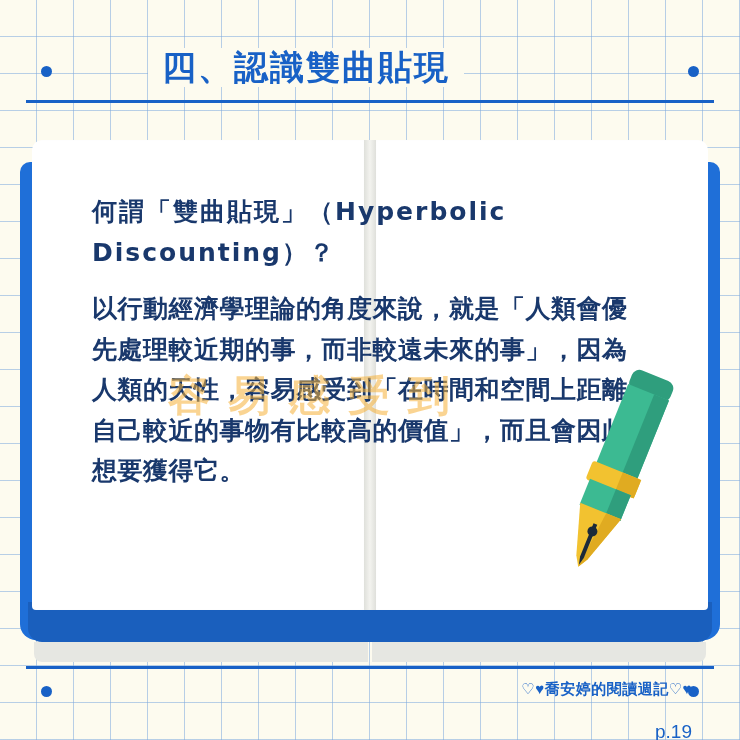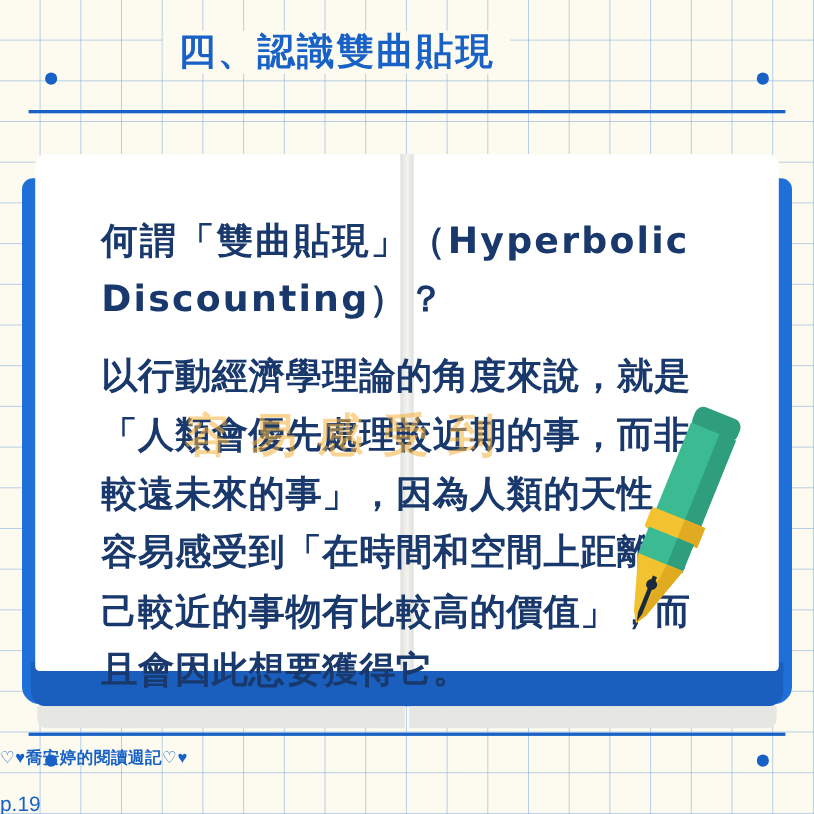--- a/index.html
+++ b/index.html
@@ -29,21 +29,21 @@
     background-image:
       linear-gradient(to right, rgba(126,170,222,0.55) 1px, transparent 1px),
       linear-gradient(to bottom, rgba(126,170,222,0.55) 1px, transparent 1px);
     background-size: 37px 37px;
     background-position: -1px -1px;
   }
 
   
   .title-wrap {
     position: absolute;
-    top: 28px;
+    top: 48px;
     left: 0;
     width: 612px;
     text-align: center;
     z-index: 5;
   }
   .title {
     display: inline-block;
     color: #1861c6;
     font-size: 34px;
     font-weight: bold;
@@ -76,21 +76,21 @@
   .dot.tl { left: 41px; top: 66px; }
   .dot.tr { left: 688px; top: 66px; }
   .dot.bl { left: 41px; top: 686px; }
   .dot.br { left: 688px; top: 686px; }
 
   
   .footer {
     position: absolute;
     left: 0;
     width: 692px;
-    text-align: left;
+    text-align: right;
     z-index: 5;
   }
   .footer-line {
     top: 680px;
     font-size: 15px;
     color: #1861c6;
     font-weight: bold;
     letter-spacing: 0.5px;
   }
   .footer-line .heart-o { color: #1861c6; font-weight: normal; }
@@ -169,21 +169,21 @@
     position: absolute;
     left: 92px;
     top: 192px;
     width: 560px;
     z-index: 6;
     color: #17386b;
   }
   .para {
     font-family: "DejaVu Sans", sans-serif;
     font-weight: bold;
-    font-size: 33px;
+    font-size: 25px;
     line-height: 1.62;
     letter-spacing: 1px;
     color: #19386c;
   }
   .para.p1 {
     letter-spacing: 2px;
     margin-bottom: 16px;
   }
   .para.p2 {
     letter-spacing: 0.5px;

